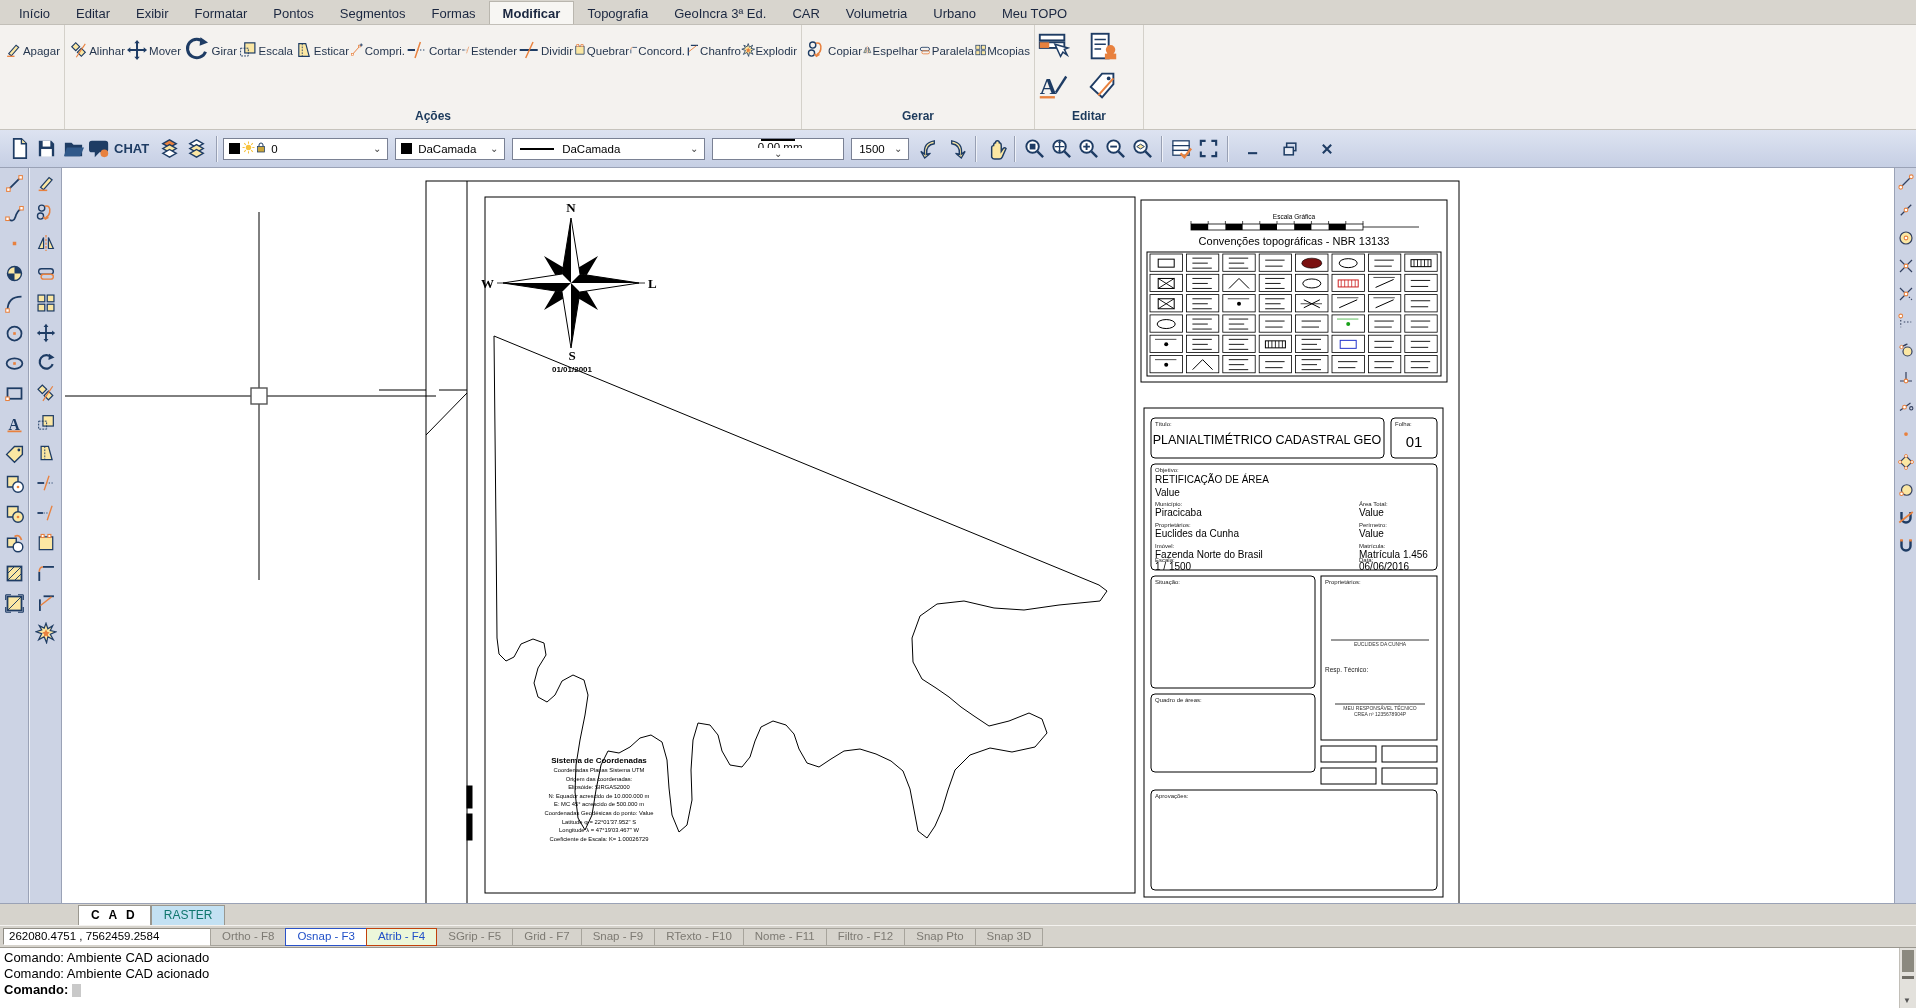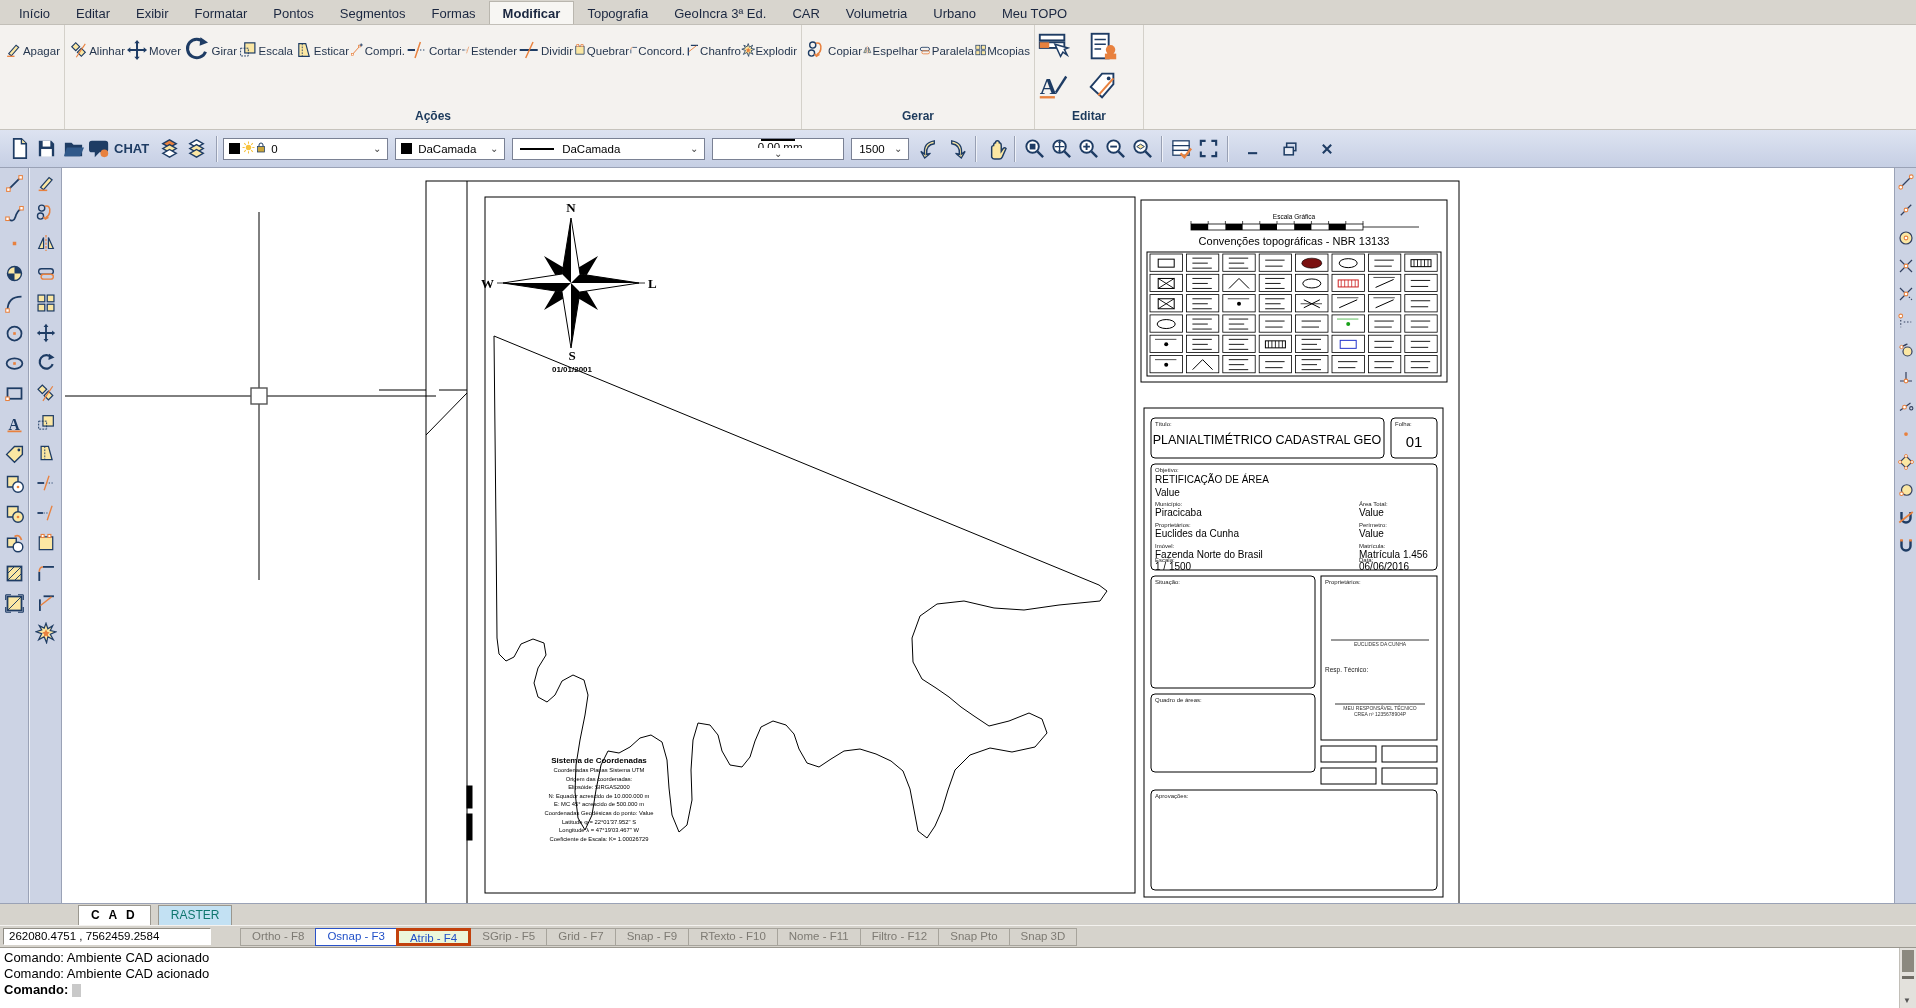--- a/index.html
+++ b/index.html
@@ -43,33 +43,33 @@
   #ltools1 { left:0; width:29px; }
   #ltools2 { left:29px; width:33px; border-left:1px solid #eef1f8; }
   #rtools  { right:0; width:22px; border-left:1px solid #9aa2b6; border-right:none; }
   #rtools .sbtn { height:28px; }
   .canvas { position:absolute; left:62px; right:22px; top:0; bottom:0; background:#fff; }
   .canvas svg { display:block; }
 
   
   .doctabs { height:22px; background:#d6d3cc; display:flex; align-items:flex-end; padding-left:78px;
     border-top:1px solid #9aa2b6; }
-  .dtab { font-size:12px; padding:2px 12px 3px; border:1px solid #9a978f; border-bottom:none; margin-right:7px; cursor:default;text-align:right; }
+  .dtab { font-size:12px; padding:2px 12px 3px; border:1px solid #9a978f; border-bottom:none; margin-right:0; cursor:default;text-align:right; }
   .dtab.cad { background:#fff; font-weight:bold; letter-spacing:3px; color:#000; }
   .dtab.raster { background:#c3e1f3; color:#0f766e; }
 
   
   .statusbar { height:22px; background:#d6d3cc; display:flex; align-items:center; font-size:11.5px;
     border-top:1px solid #f4f2ef; padding-left:3px; }
   .coords { width:208px; height:17px; background:#fff; border:1px solid #8f8c84;
-    border-right-color:#fff; border-bottom-color:#fff; padding:1px 5px; color:#000; margin-right:30px; }
+    border-right-color:#fff; border-bottom-color:#fff; padding:1px 5px; color:#000; }
   .stoggle { height:18px; padding:1px 11px; border:1px solid #a7a49c; color:#7d7a73; background:#d6d3cc;
     margin-left:-1px; cursor:default; white-space:nowrap; }
   .stoggle.blue { background:#fff; border:1px solid #2a52c8; color:#2150c8; position:relative; z-index:2; }
-  .stoggle.green { background:#ecf7da; border:3px solid #c2410c; color:#2150c8; position:relative; z-index:2; }
+  .stoggle.green { background:#ecf7da; border:1px solid #c2410c; color:#2150c8; position:relative; z-index:2; }
 
   
   .command { height:61px; background:#fff; border-top:1px solid #9a978f; position:relative;
     font-size:13px; color:#000; padding:2px 24px 0 4px; }
   .cline { height:16px; line-height:16px; white-space:nowrap; }
   .cprompt { font-weight:bold; }
   .cursorbox { display:inline-block; width:9px; height:13px; background:#c9c9c9; vertical-align:middle; margin-left:4px; }
   .cscroll { position:absolute; right:0; top:0; bottom:0; width:17px; background:#e3e1dc; border-left:1px solid #c2bfb8; }
   .cthumb { position:absolute; top:2px; left:2px; right:2px; height:22px; background:#8b897f; }
   .cbar { position:absolute; top:28px; left:2px; right:2px; height:3px; background:#6f6d66; }

